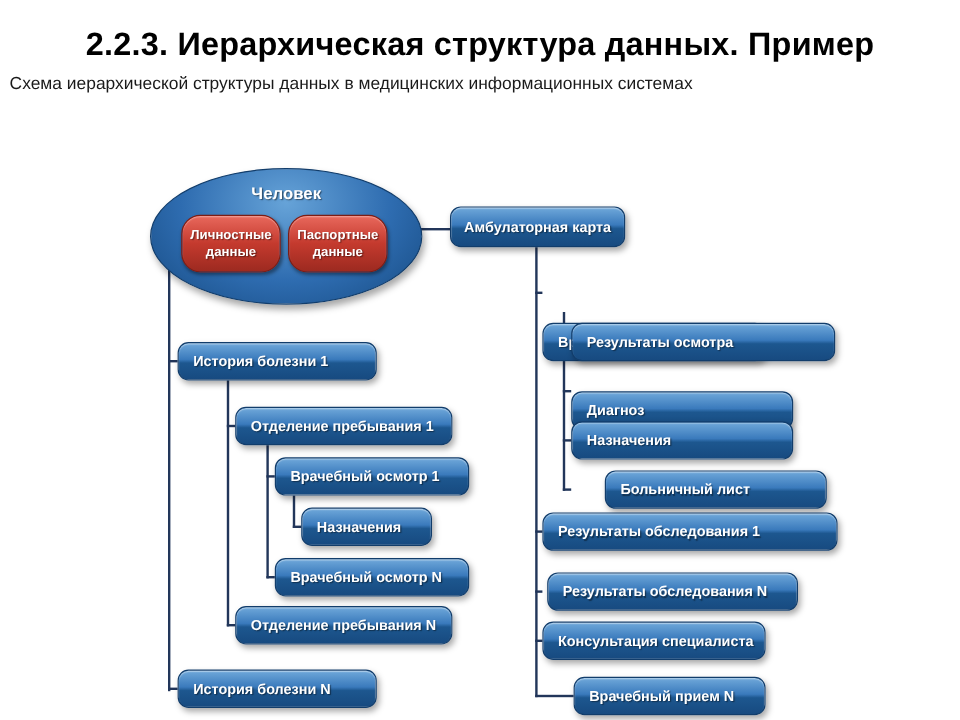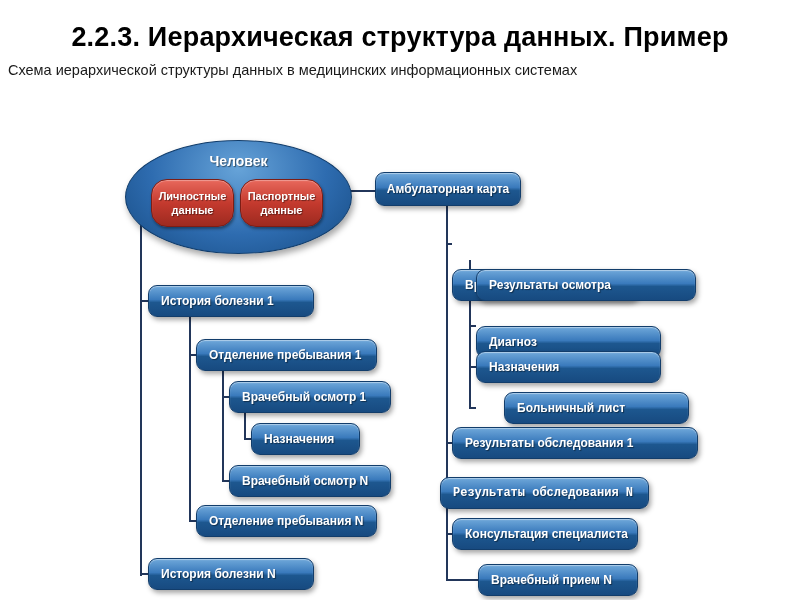--- a/index.html
+++ b/index.html
@@ -134,21 +134,21 @@
       <div class="redbox" style="left:114px;top:38px;width:83px;height:48px;">Паспортные данные</div>
     </div>
 
     <div class="node" style="left:375px;top:172px;width:146px;height:34px;justify-content:center;">Амбулаторная карта</div>
     <div class="node" style="left:452px;top:228px;width:186px;height:32px;margin-top:41px;">Врачебный прием 1</div>
     <div class="node" style="left:476px;top:269px;width:220px;height:32px;">Результаты осмотра</div>
     <div class="node" style="left:476px;top:310px;width:185px;height:32px;margin-top:16px;">Диагноз</div>
     <div class="node" style="left:476px;top:351px;width:185px;height:32px;">Назначения</div>
     <div class="node" style="left:476px;top:392px;width:185px;height:32px;margin-left:28px;">Больничный лист</div>
     <div class="node" style="left:452px;top:427px;width:246px;height:32px;">Результаты обследования 1</div>
-    <div class="node" style="left:440px;top:477px;width:209px;height:32px;font-family:Liberation Mono, monospace;">Результаты обследования N</div>
+    <div class="node" style="left:456px;top:477px;width:209px;height:32px;">Результаты обследования N</div>
     <div class="node" style="left:478px;top:564px;width:160px;height:32px;">Врачебный прием N</div>
     <div class="node" style="left:452px;top:518px;width:186px;height:32px;">Консультация специалиста</div>
 
     <div class="node" style="left:148px;top:285px;width:166px;height:32px;">История болезни 1</div>
     <div class="node" style="left:196px;top:339px;width:181px;height:32px;">Отделение пребывания 1</div>
     <div class="node" style="left:229px;top:381px;width:162px;height:32px;">Врачебный осмотр 1</div>
     <div class="node" style="left:251px;top:423px;width:109px;height:32px;">Назначения</div>
     <div class="node" style="left:229px;top:465px;width:162px;height:32px;">Врачебный осмотр N</div>
     <div class="node" style="left:196px;top:505px;width:181px;height:32px;">Отделение пребывания N</div>
     <div class="node" style="left:148px;top:558px;width:166px;height:32px;">История болезни N</div>

